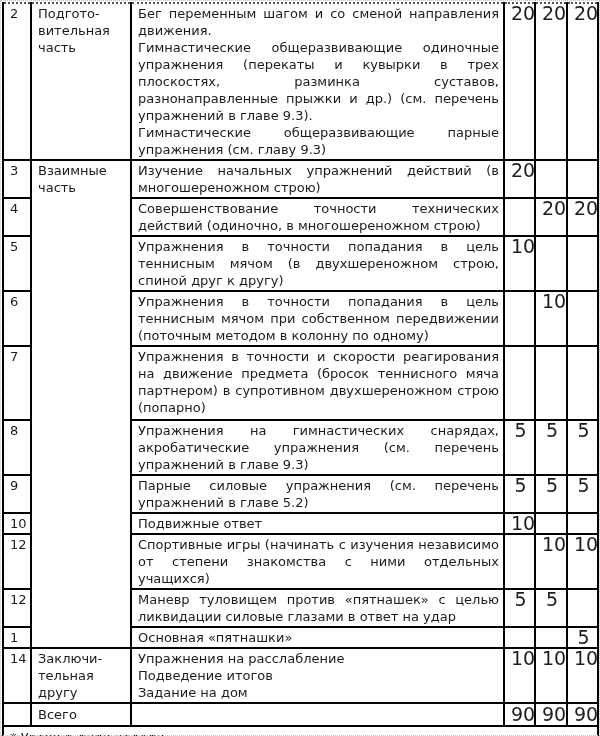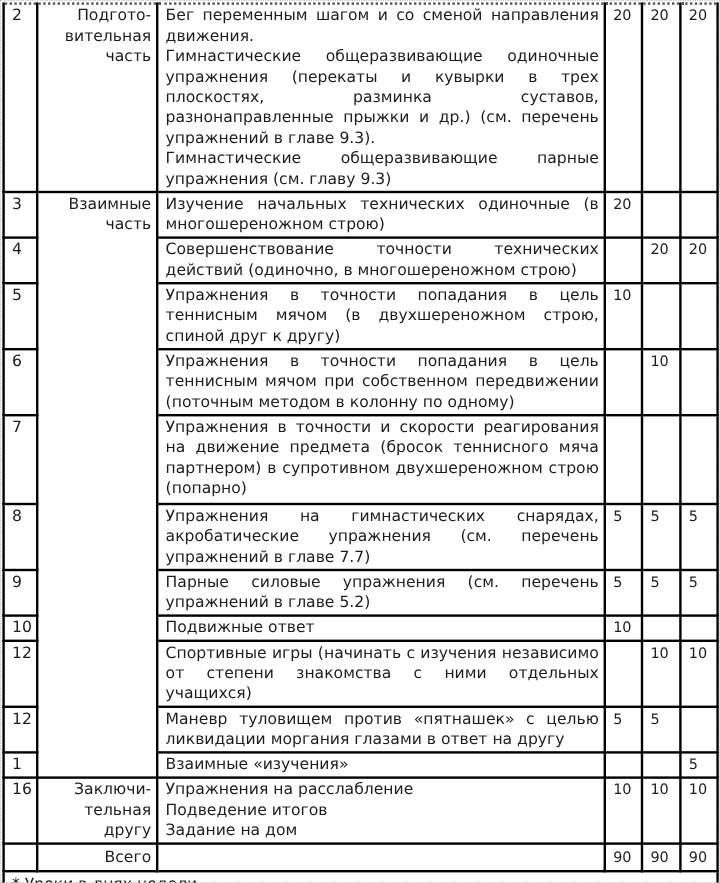--- a/index.html
+++ b/index.html
@@ -37,30 +37,30 @@
     border-top: 2px dotted #555;
   }
   td.numcol {
     padding-left: 7px;
     padding-top: 2px;
   }
   td.section {
     vertical-align: middle;
     white-space: pre-line;
     padding-left: 6px;
-    text-align: right;
   }
   td.desc {
     text-align: justify;
     white-space: pre-line;
     padding-right: 5px;
   }
   td.val {
+    text-align: center;
     padding: 2px 1px 1px 1px;
-    font-size: 12px;
+    font-size: 19px;
   }
   tr.total-row td {
     vertical-align: middle;
     margin-left: 32px;
   }
   tr.footnote-row td {
     vertical-align: middle;
     padding-left: 6px;
   }
 </style>
@@ -89,21 +89,21 @@
 Гимнастические общеразвивающие парные упражнения (см. главу 9.3)</td>
       <td class="val">20</td>
       <td class="val">20</td>
       <td class="val">20</td>
     </tr>
 
     <tr style="height:38px">
       <td class="numcol">3</td>
       <td class="section" rowspan="11">Взаимные
 часть</td>
-      <td class="desc">Изучение начальных технических одиночные (в многошереножном строю)</td>
+      <td class="desc">Изучение начальных упражнений действий (в многошереножном строю)</td>
       <td class="val">20</td>
       <td class="val"></td>
       <td class="val"></td>
     </tr>
 
     <tr style="height:36px">
       <td class="numcol">4</td>
       <td class="desc">Совершенствование точности технических действий (одиночно, в многошереножном строю)</td>
       <td class="val"></td>
       <td class="val">20</td>
@@ -129,21 +129,21 @@
     <tr style="height:74px">
       <td class="numcol">7</td>
       <td class="desc">Упражнения в точности и скорости реагирования на движение предмета (бросок теннисного мяча партнером) в супротивном двухшереножном строю (попарно)</td>
       <td class="val"></td>
       <td class="val"></td>
       <td class="val"></td>
     </tr>
 
     <tr style="height:54px">
       <td class="numcol">8</td>
-      <td class="desc">Упражнения на гимнастических снарядах, акробатические упражнения (см. перечень упражнений в главе 7.7)</td>
+      <td class="desc">Упражнения на гимнастических снарядах, акробатические упражнения (см. перечень упражнений в главе 9.3)</td>
       <td class="val">5</td>
       <td class="val">5</td>
       <td class="val">5</td>
     </tr>
 
     <tr style="height:37px">
       <td class="numcol">9</td>
       <td class="desc">Парные силовые упражнения (см. перечень упражнений в главе 5.2)</td>
       <td class="val">5</td>
       <td class="val">5</td>
@@ -161,36 +161,36 @@
     <tr style="height:38px">
       <td class="numcol">12</td>
       <td class="desc">Спортивные игры (начинать с изучения независимо от степени знакомства с ними отдельных учащихся)</td>
       <td class="val"></td>
       <td class="val">10</td>
       <td class="val">10</td>
     </tr>
 
     <tr style="height:38px">
       <td class="numcol">12</td>
-      <td class="desc">Маневр туловищем против «пятнашек» с целью ликвидации моргания глазами в ответ на другу</td>
+      <td class="desc">Маневр туловищем против «пятнашек» с целью ликвидации силовые глазами в ответ на удар</td>
       <td class="val">5</td>
       <td class="val">5</td>
       <td class="val"></td>
     </tr>
 
     <tr style="height:21px">
       <td class="numcol">1</td>
-      <td class="desc">Взаимные «изучения»</td>
+      <td class="desc">Основная «пятнашки»</td>
       <td class="val"></td>
       <td class="val"></td>
       <td class="val">5</td>
     </tr>
 
     <tr style="height:49px">
-      <td class="numcol">16</td>
+      <td class="numcol">14</td>
       <td class="section">Заключи-
 тельная
 другу</td>
       <td class="desc">Упражнения на расслабление
 Подведение итогов
 Задание на дом</td>
       <td class="val">10</td>
       <td class="val">10</td>
       <td class="val">10</td>
     </tr>

